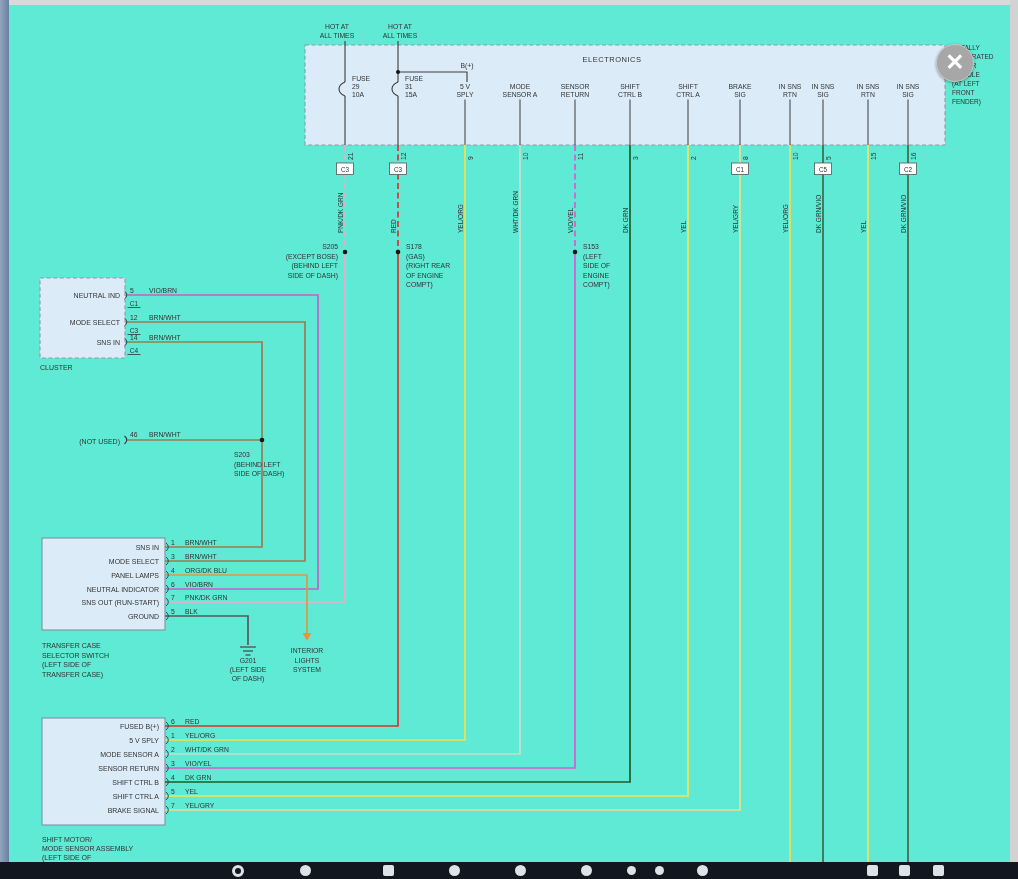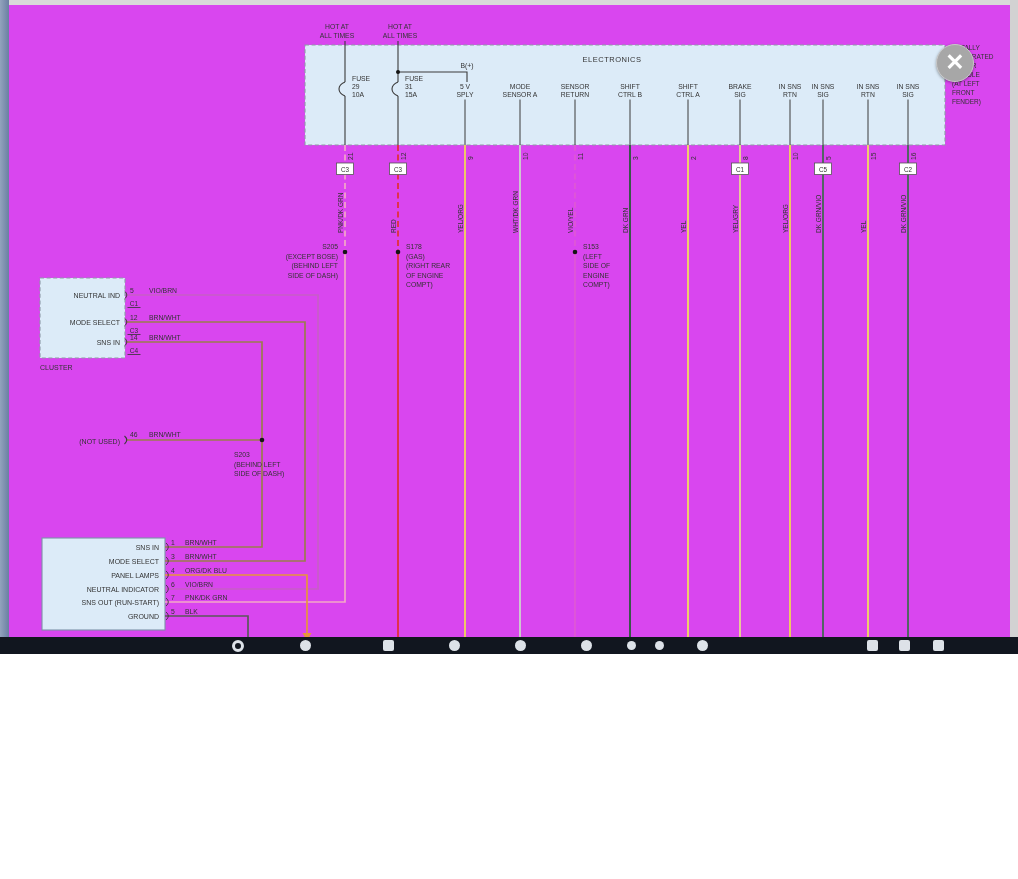--- a/index.html
+++ b/index.html
@@ -1,16 +1,16 @@
 <!DOCTYPE html>
 <html><head>
 <meta charset="utf-8">
 <style>
   html,body{margin:0;padding:0;background:#fff;font-family:"Liberation Sans",sans-serif;}
-  #stage{position:relative;width:1018px;height:654px;background:#d946ef;overflow:hidden;}
+  #stage{position:relative;width:1018px;height:879px;background:#5eead4;overflow:hidden;}
   #diagram{position:absolute;left:0;top:0;}
   svg text{font-family:"Liberation Sans",sans-serif;}
   .comp{stroke-width:1.1;}
   .dashedbox{stroke-dasharray:4 2.6;}
   .wire{fill:none;stroke-width:1.7;}
   .dash{stroke-dasharray:6 3.5;}
   .lead{stroke:#3a3a3a;stroke-width:1.1;fill:none;}
   .dot{fill:#151515;}
   #left-strip{position:absolute;left:0;top:0;width:9px;height:100%;background:linear-gradient(90deg,#93a3bd,#697fa2);}
   #top-strip{position:absolute;left:9px;top:0;right:8px;height:5px;background:#d9d9d9;}

